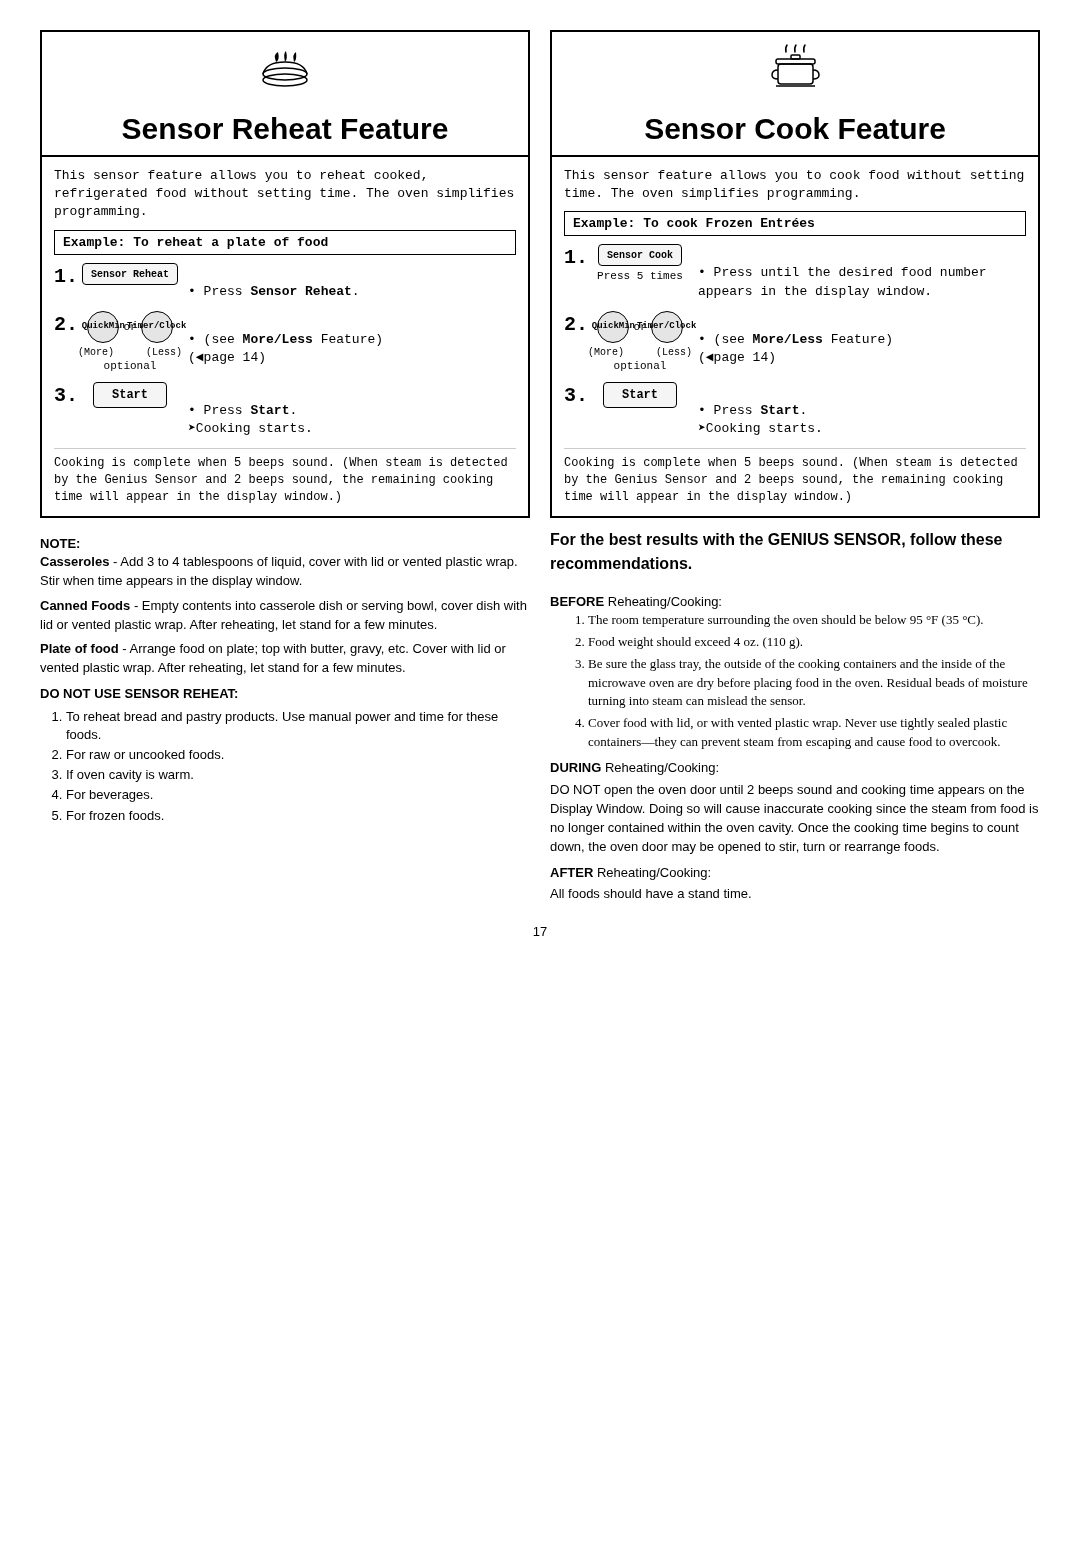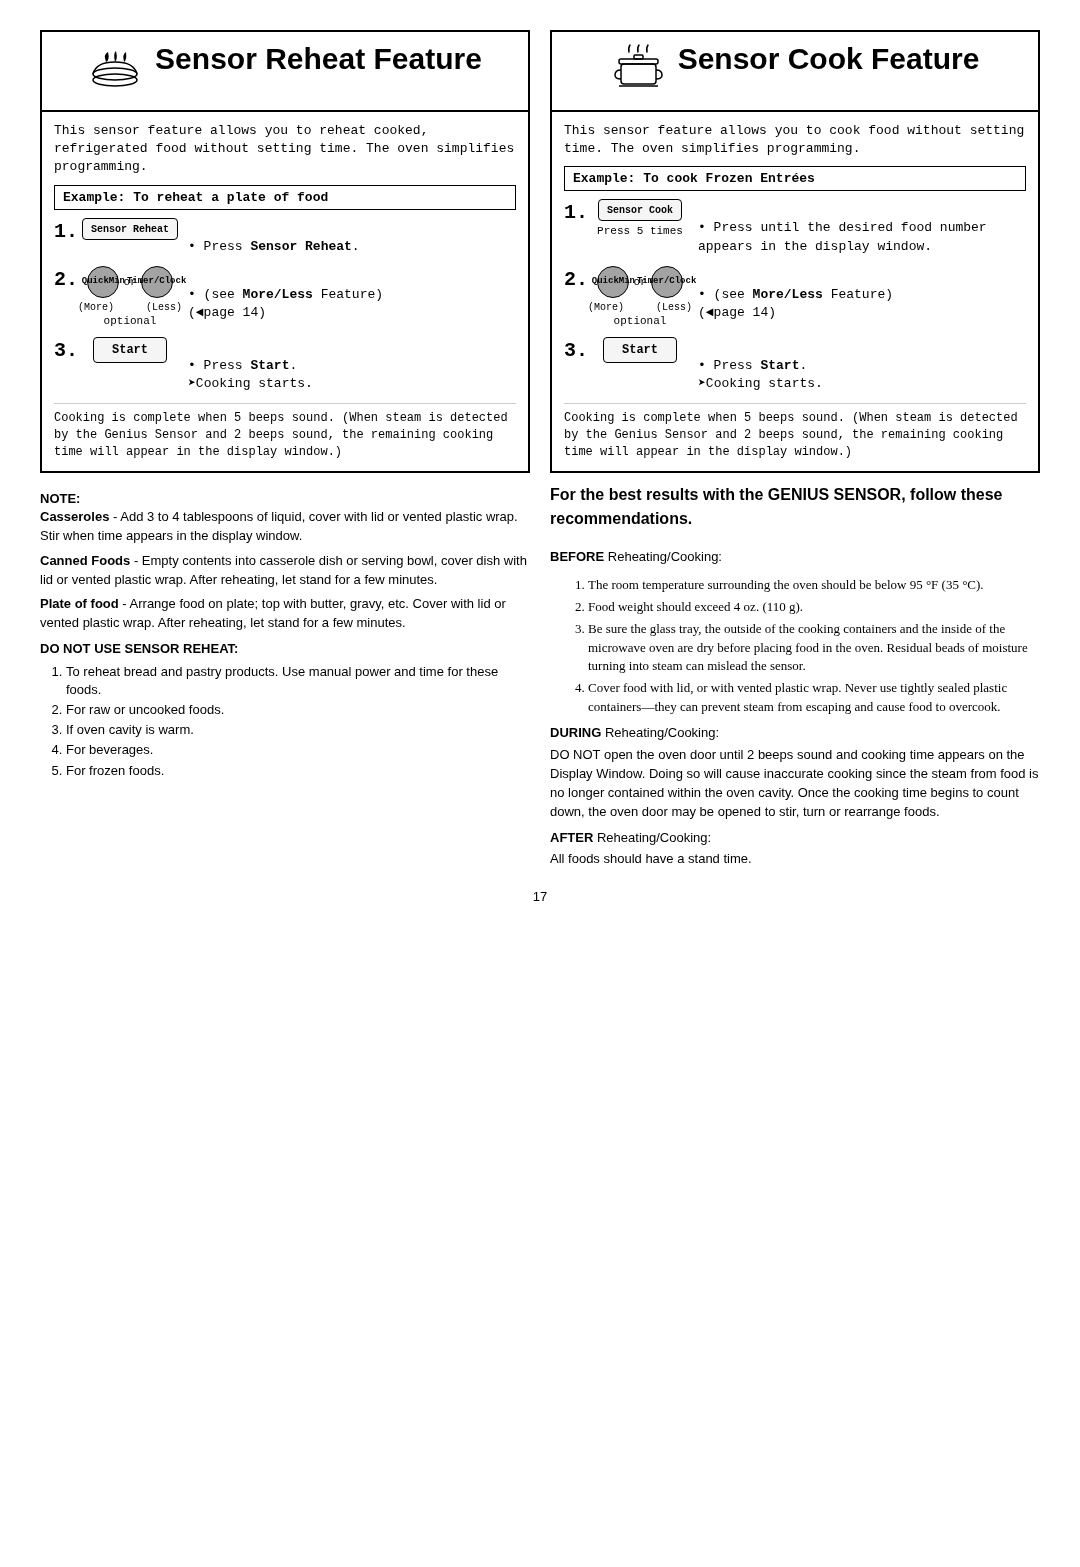--- a/index.html
+++ b/index.html
@@ -28,24 +28,26 @@
       border: 2px solid #000;
       padding: 0;
     }
     .right-section {
       flex: 1;
       border: 2px solid #000;
       padding: 0;
     }
     .section-header {
       display: flex;
+      align-items: center;
       justify-content: center;
       border-bottom: 2px solid #000;
       padding: 10px 8px;
       gap: 12px;
+      flex-direction: column;
     }
     .section-title {
       font-size: 30px;
       font-weight: 900;
       text-align: center;
       line-height: 1.1;
     }
     .section-body {
       padding: 10px 12px;
       font-family: Liberation Mono, monospace;
@@ -112,21 +114,21 @@
       border: 1.5px solid #000;
       border-radius: 50%;
       width: 32px;
       height: 32px;
       display: flex;
       align-items: center;
       justify-content: center;
       font-size: 9px;
       text-align: center;
       font-weight: bold;
-      background: #a3a3a3;
+      background: #e5e5e5;
       line-height: 1.1;
     }
     .or-text {
       font-size: 11px;
       align-self: center;
     }
     .labels-row {
       display: flex;
       gap: 4px;
       justify-content: flex-start;
@@ -401,21 +403,21 @@
           <li class="list-item">If oven cavity is warm.</li>
           <li class="list-item">For beverages.</li>
           <li class="list-item">For frozen foods.</li>
         </ol>
       </div>
     </div>
 
     <div class="right-bottom">
       <div class="genius-section">
         <p class="genius-title">For the best results with the GENIUS SENSOR, follow these recommendations.</p>
-        <p style="margin-bottom:10px;">
+        <p style="margin-bottom:0;">
           <strong>BEFORE</strong><span> Reheating/Cooking:</span>
         </p>
         <ol style="margin-left:20px;margin-bottom:6px;">
           <li class="genius-list-item">The room temperature surrounding the oven should be below 95 °F (35 °C).</li>
           <li class="genius-list-item">Food weight should exceed 4 oz. (110 g).</li>
           <li class="genius-list-item">Be sure the glass tray, the outside of the cooking containers and the inside of the microwave oven are dry before placing food in the oven. Residual beads of moisture turning into steam can mislead the sensor.</li>
           <li class="genius-list-item">Cover food with lid, or with vented plastic wrap. Never use tightly sealed plastic containers—they can prevent steam from escaping and cause food to overcook.</li>
         </ol>
         <p style="margin-bottom:4px;">
           <strong>DURING</strong><span> Reheating/Cooking:</span>

